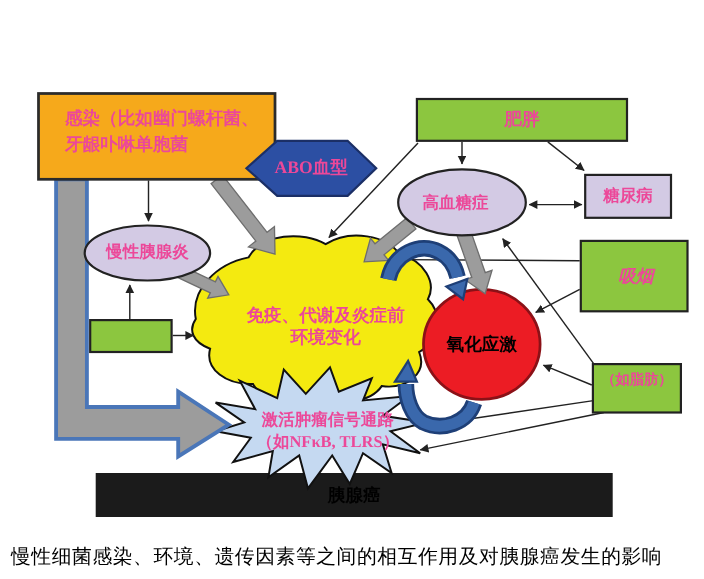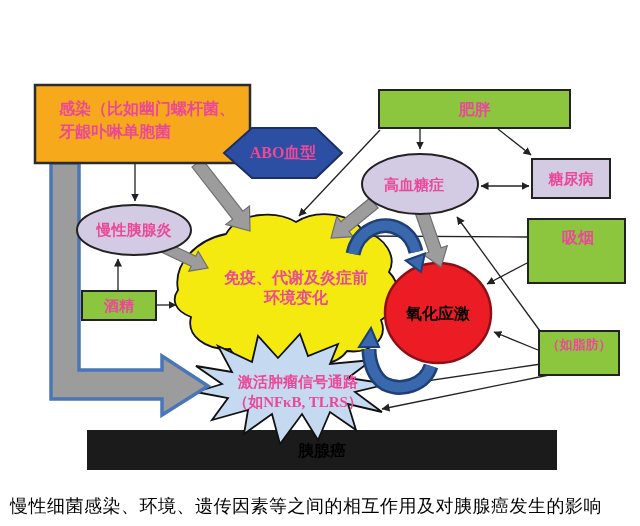--- a/index.html
+++ b/index.html
@@ -94,27 +94,26 @@
 </div>
 
 <div class="lbl" style="left:224px;top:143px;width:118px;font-size:16px;">ABO血型</div>
 
 <div class="lbl" style="left:379px;top:100px;width:191px;font-size:16px;">肥胖</div>
 
 <div class="lbl" style="left:362px;top:176px;width:104px;font-size:15px;">高血糖症</div>
 
 <div class="lbl" style="left:532px;top:170px;width:78px;font-size:15px;">糖尿病</div>
 
-<div class="lbl" style="left:528px;top:228px;width:100px;font-size:16px;">吸烟</div>
+<div class="lbl" style="left:528px;top:242px;width:100px;font-size:16px;font-style:italic;">吸烟</div>
 
 <div class="lbl" style="left:77px;top:221px;width:114px;font-size:15px;">慢性胰腺炎</div>
 
-<div class="lbl" style="left:82px;top:297px;width:74px;font-size:15px;">酒精</div>
 
-<div class="lbl" style="left:186px;top:268px;width:220px;font-size:16px;line-height:20px;">
+<div class="lbl" style="left:186px;top:278px;width:220px;font-size:16px;line-height:20px;">
   <div>免疫、代谢及炎症前</div>
   <div>环境变化</div>
 </div>
 
 <div class="lbl white" style="left:384px;top:304px;width:108px;font-size:16px;">氧化应激</div>
 
 <div class="lbl" style="left:537px;top:336px;width:84px;font-size:13px;line-height:17px;">
   <div>（如脂肪）</div>
 </div>
 

